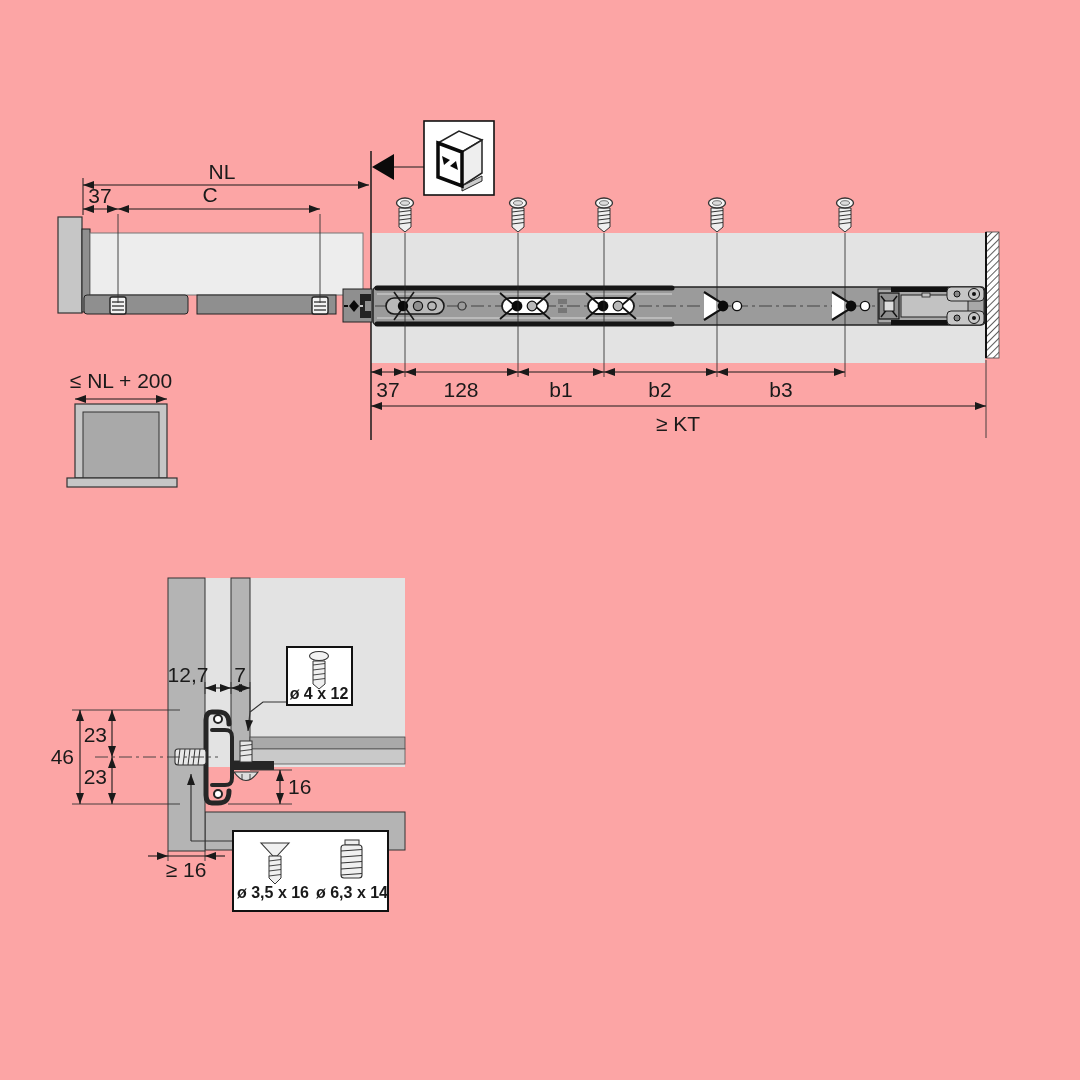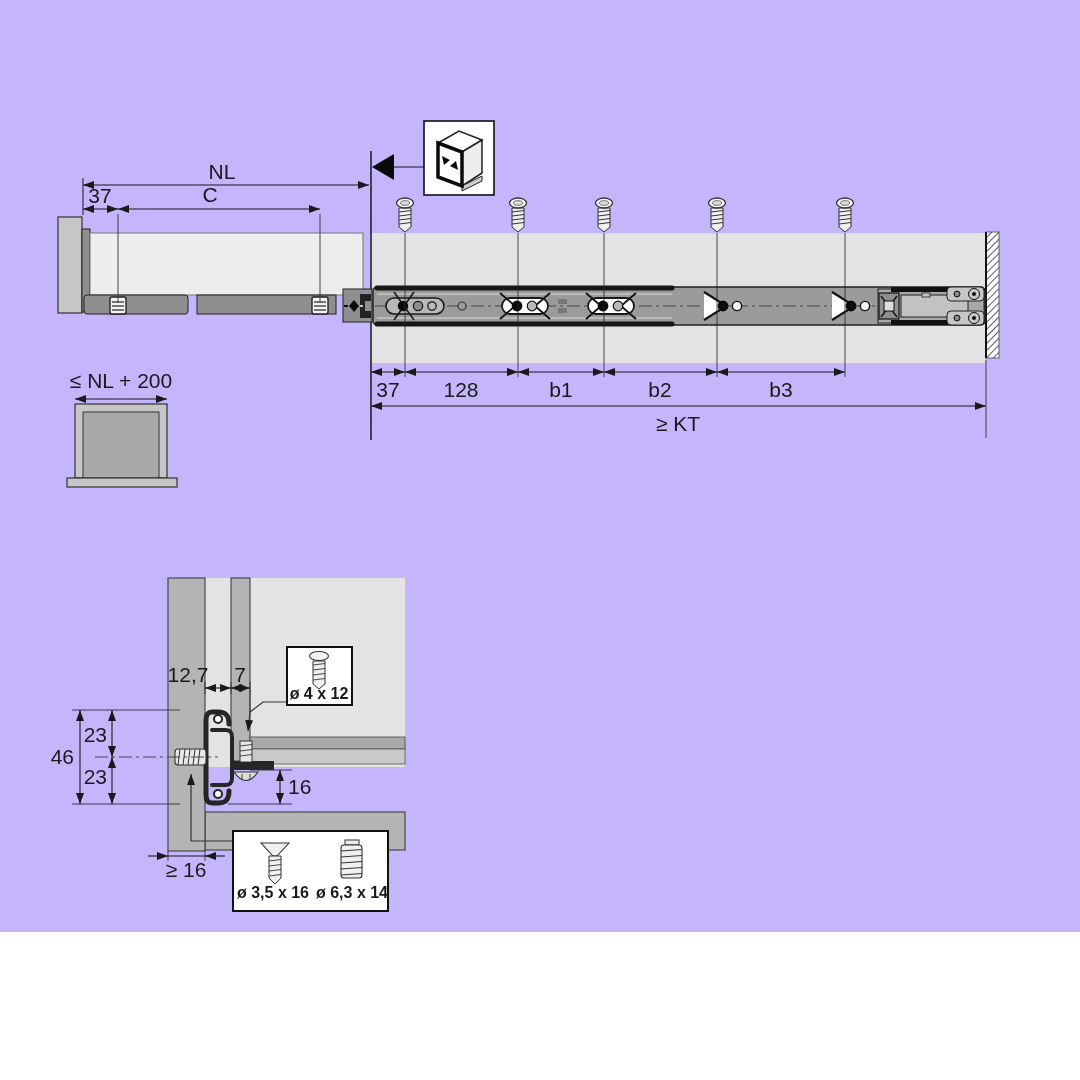--- a/index.html
+++ b/index.html
@@ -1,16 +1,16 @@
 <!DOCTYPE html>
 <html style="--c-text: #1a1a1a; --c-outline: #262626; --c-backdrop: #e3e3e3; --c-panel: #b4b4b4; --c-panel_dark: #8f8f8f; --c-body: #ededed; --c-rail: #9b9b9b; --c-light: #c6c6c6;"><head>
 <meta charset="utf-8">
 <style>
   html,body{margin:0;padding:0;background:#fff;}
-  #canvas{position:relative;width:1080px;height:932px;background:#c4b5fd;overflow:hidden;}
+  #canvas{position:relative;width:1080px;height:1080px;background:#fca5a5;overflow:hidden;}
   svg{position:absolute;left:0;top:0;}
   .t{font-family:"Liberation Sans","DejaVu Sans",sans-serif;fill:var(--c-text);}
   .dim{font-size:21px;}
   .dimb{font-size:16px;font-weight:bold;}
   .thin{stroke:var(--c-text);stroke-width:1;fill:none;}
   .dimline{stroke:var(--c-text);stroke-width:1.1;fill:none;}
   .fill-backdrop{fill:var(--c-backdrop);}
   .fill-panel{fill:var(--c-panel);stroke:#333;stroke-width:1;}
   .fill-paneldark{fill:var(--c-panel_dark);stroke:#222;stroke-width:1;}
   .fill-body{fill:var(--c-body);stroke:#777;stroke-width:1;}

